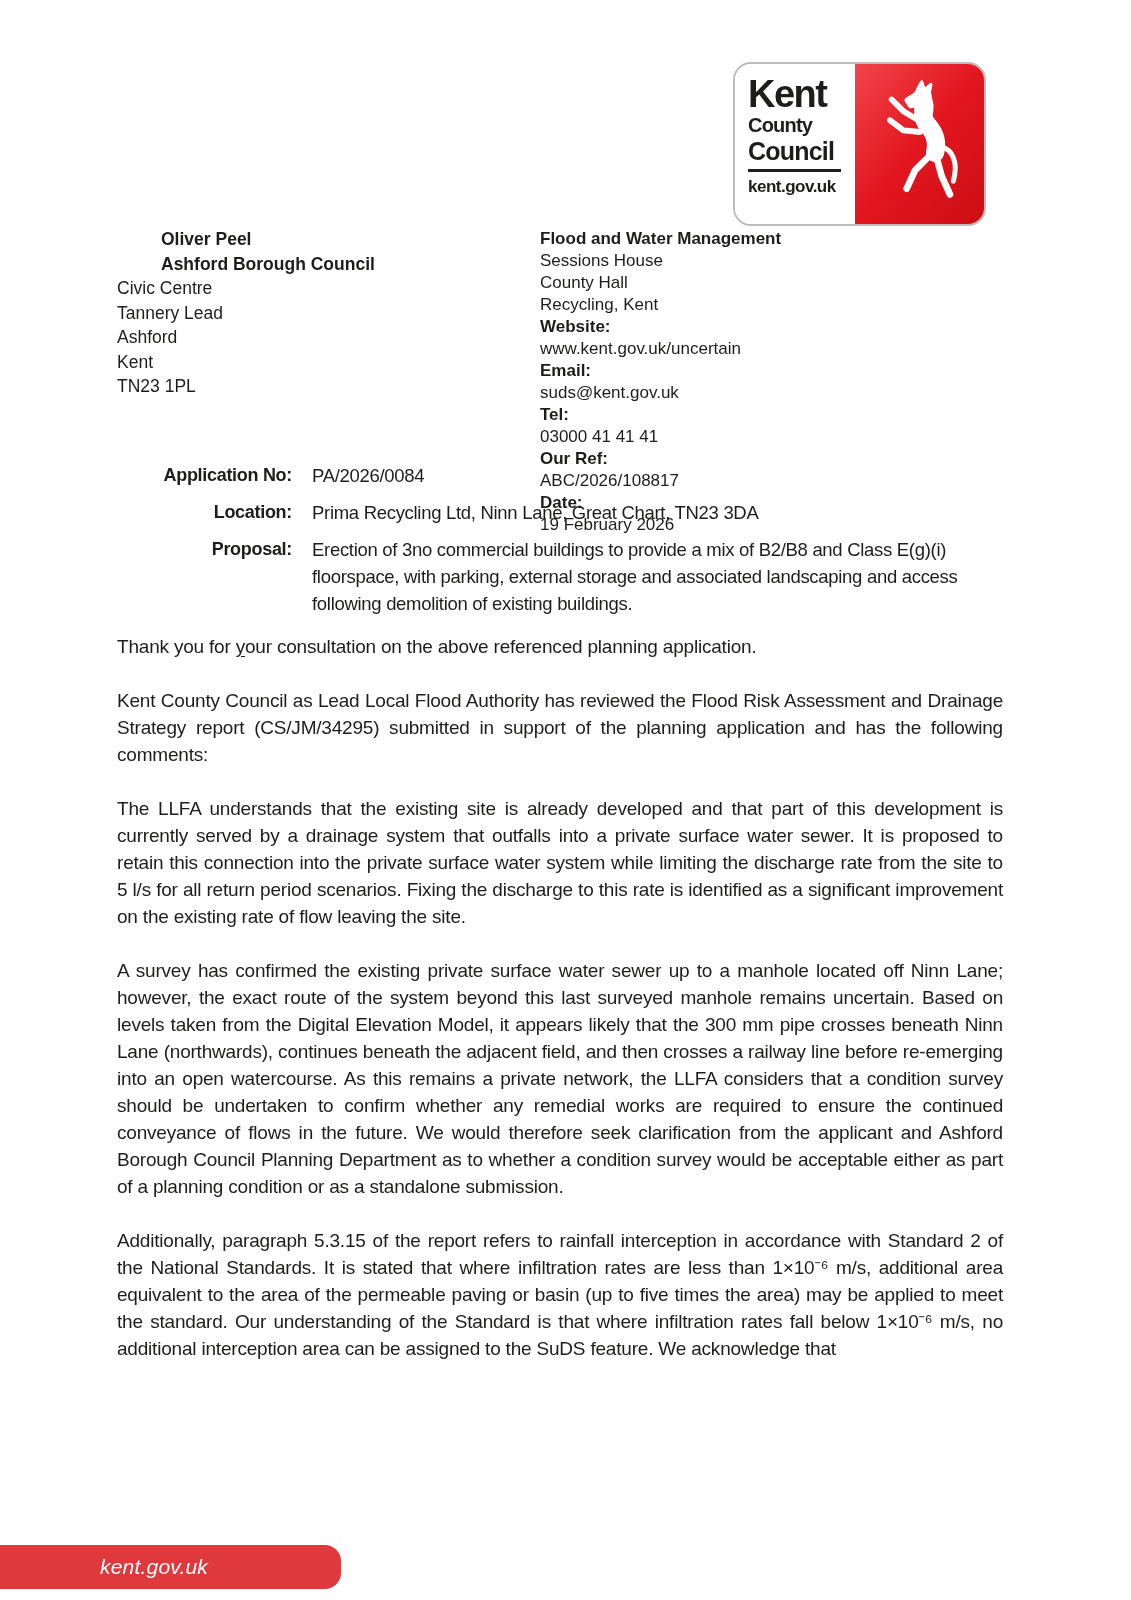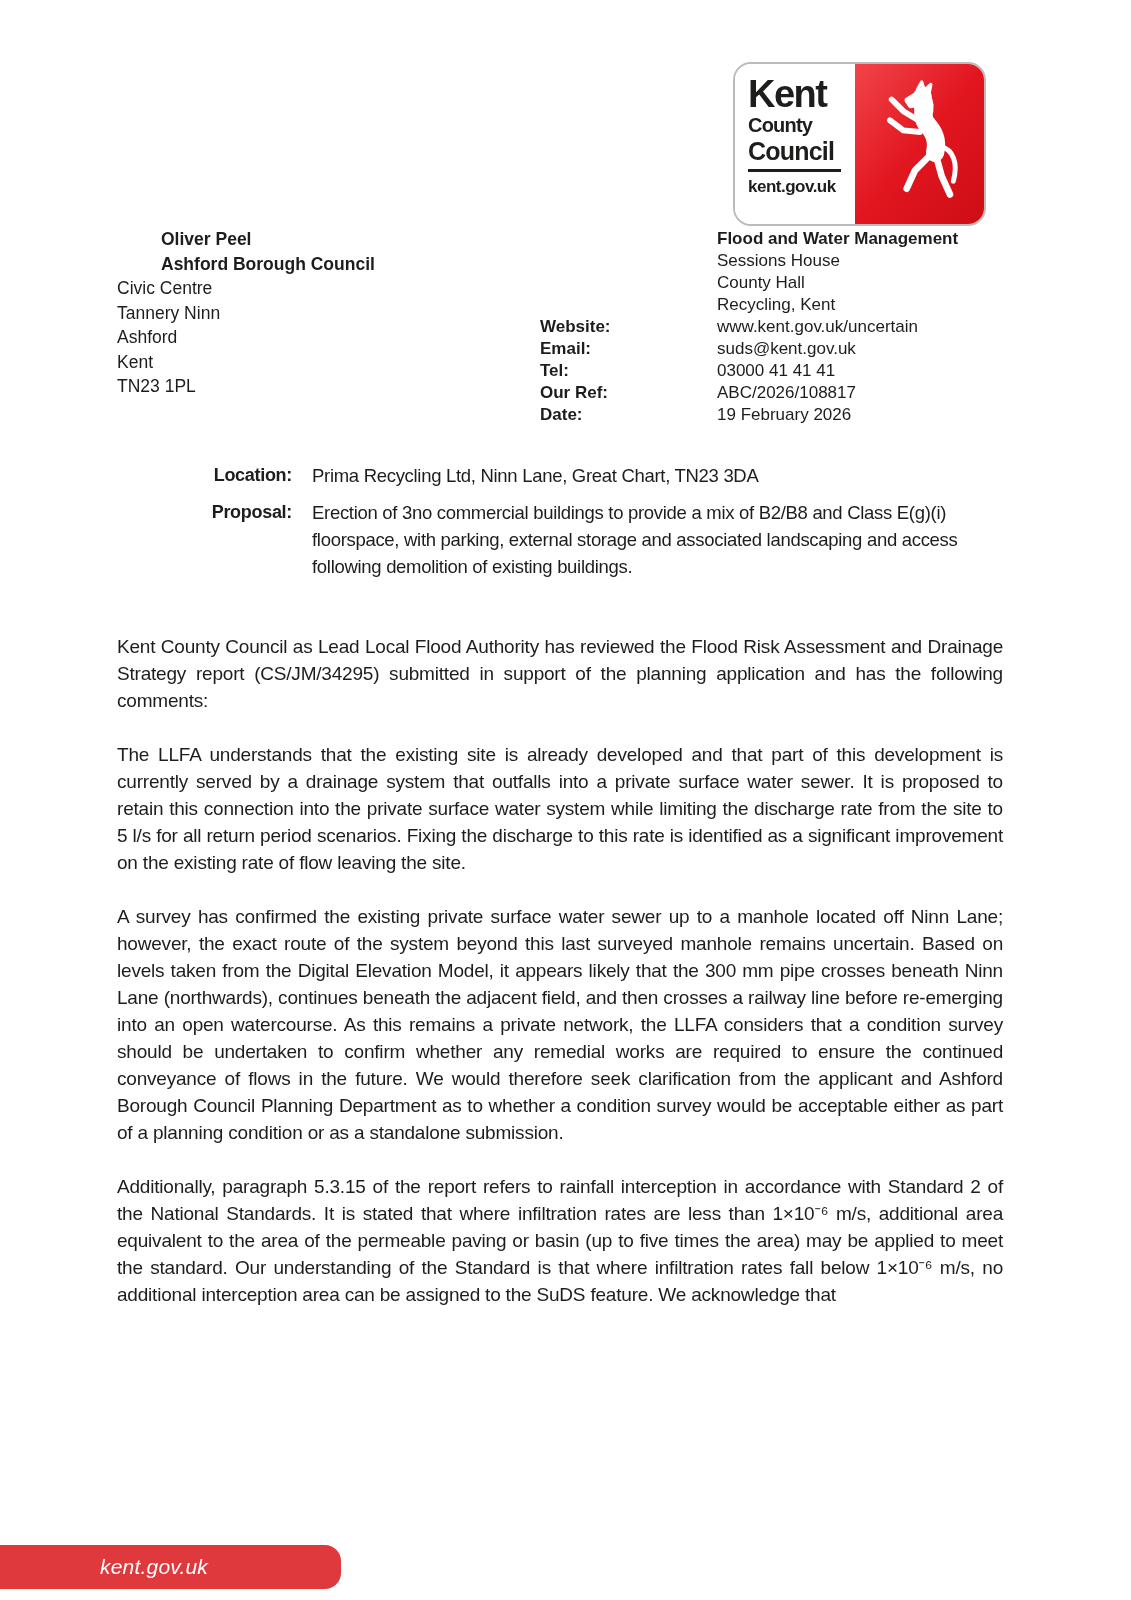--- a/index.html
+++ b/index.html
@@ -31,21 +31,21 @@
     background: linear-gradient(130deg, #f2444b 0%, #e2161f 50%, #cd0d15 100%);
     display: flex; align-items: center; justify-content: center;
   }
 
   
   .recipient { position: absolute; left: 117px; top: 227px; font-size: 17.5px; line-height: 24.5px; }
   .recipient .b { font-weight: bold; margin-left: 44px; }
 
   
   .sender { position: absolute; left: 540px; top: 228px; width: 474px; font-size: 17px; line-height: 22px; }
-  .s-row { display: flex; }
+  .s-row { display: flex; flex-direction: column; }
   .s-label { width: 160px; padding-right: 17px; box-sizing: content-box; text-align: left; font-weight: bold; flex: 0 0 auto; }
   .s-value { flex: 1; }
   .s-dept { font-weight: bold; }
 
   
   .application { position: absolute; left: 117px; top: 462px; width: 888px; }
   .a-row { display: flex; margin-bottom: 10px; }
   .a-label { width: 175px; padding-right: 20px; box-sizing: content-box; text-align: right; font-weight: bold;
              font-size: 18px; line-height: 27px; flex: 0 0 auto; letter-spacing: -0.3px; }
   .a-value { flex: 1; font-size: 18.5px; line-height: 27px; letter-spacing: -0.3px; }
@@ -94,21 +94,21 @@
         </g>
       </svg>
     </span>
   </div>
 </div>
 
 <div class="recipient">
   <div class="b">Oliver Peel</div>
   <div class="b">Ashford Borough Council</div>
   <div>Civic Centre</div>
-  <div>Tannery Ninn</div>
+  <div>Tannery Lead</div>
   <div>Ashford</div>
   <div>Kent</div>
   <div>TN23 1PL</div>
 </div>
 
 <div class="sender">
   <div class="s-row">
     <div class="s-label"></div>
     <div class="s-value s-dept">Flood and Water Management</div>
   </div>
@@ -141,30 +141,35 @@
     <div class="s-value">ABC/2026/108817</div>
   </div>
   <div class="s-row">
     <div class="s-label">Date:</div>
     <div class="s-value">19 February 2026</div>
   </div>
 </div>
 
 <div class="application">
   <div class="a-row">
+    <div class="a-label">Application No:</div>
+    <div class="a-value">PA/2026/0084</div>
+  </div>
+  <div class="a-row">
     <div class="a-label">Location:</div>
     <div class="a-value">Prima Recycling Ltd, Ninn Lane, Great Chart, TN23 3DA</div>
   </div>
   <div class="a-row">
     <div class="a-label">Proposal:</div>
     <div class="a-value">Erection of 3no commercial buildings to provide a mix of B2/B8 and Class E(g)(i) floorspace, with parking, external storage and associated landscaping and access following demolition of existing buildings.</div>
   </div>
 </div>
 
 <div class="bodytext">
+  <p><span>Thank you for </span><span class="u">y</span><span>our consultation on the above referenced planning application.</span></p>
   <p>Kent County Council as Lead Local Flood Authority has reviewed the Flood Risk Assessment and Drainage Strategy report (CS/JM/34295) submitted in support of the planning application and has the following comments:</p>
   <p>The LLFA understands that the existing site is already developed and that part of this development is currently served by a drainage system that outfalls into a private surface water sewer. It is proposed to retain this connection into the private surface water system while limiting the discharge rate from the site to 5 l/s for all return period scenarios. Fixing the discharge to this rate is identified as a significant improvement on the existing rate of flow leaving the site.</p>
   <p>A survey has confirmed the existing private surface water sewer up to a manhole located off Ninn Lane; however, the exact route of the system beyond this last surveyed manhole remains uncertain. Based on levels taken from the Digital Elevation Model, it appears likely that the 300 mm pipe crosses beneath Ninn Lane (northwards), continues beneath the adjacent field, and then crosses a railway line before re-emerging into an open watercourse. As this remains a private network, the LLFA considers that a condition survey should be undertaken to confirm whether any remedial works are required to ensure the continued conveyance of flows in the future. We would therefore seek clarification from the applicant and Ashford Borough Council Planning Department as to whether a condition survey would be acceptable either as part of a planning condition or as a standalone submission.</p>
   <p>Additionally, paragraph 5.3.15 of the report refers to rainfall interception in accordance with Standard 2 of the National Standards. It is stated that where infiltration rates are less than 1×10⁻⁶ m/s, additional area equivalent to the area of the permeable paving or basin (up to five times the area) may be applied to meet the standard. Our understanding of the Standard is that where infiltration rates fall below 1×10⁻⁶ m/s, no additional interception area can be assigned to the SuDS feature. We acknowledge that</p>
 </div>
 
 <div class="footer-bar">
   <span class="footer-url">kent.gov.uk</span>
 </div>
 

